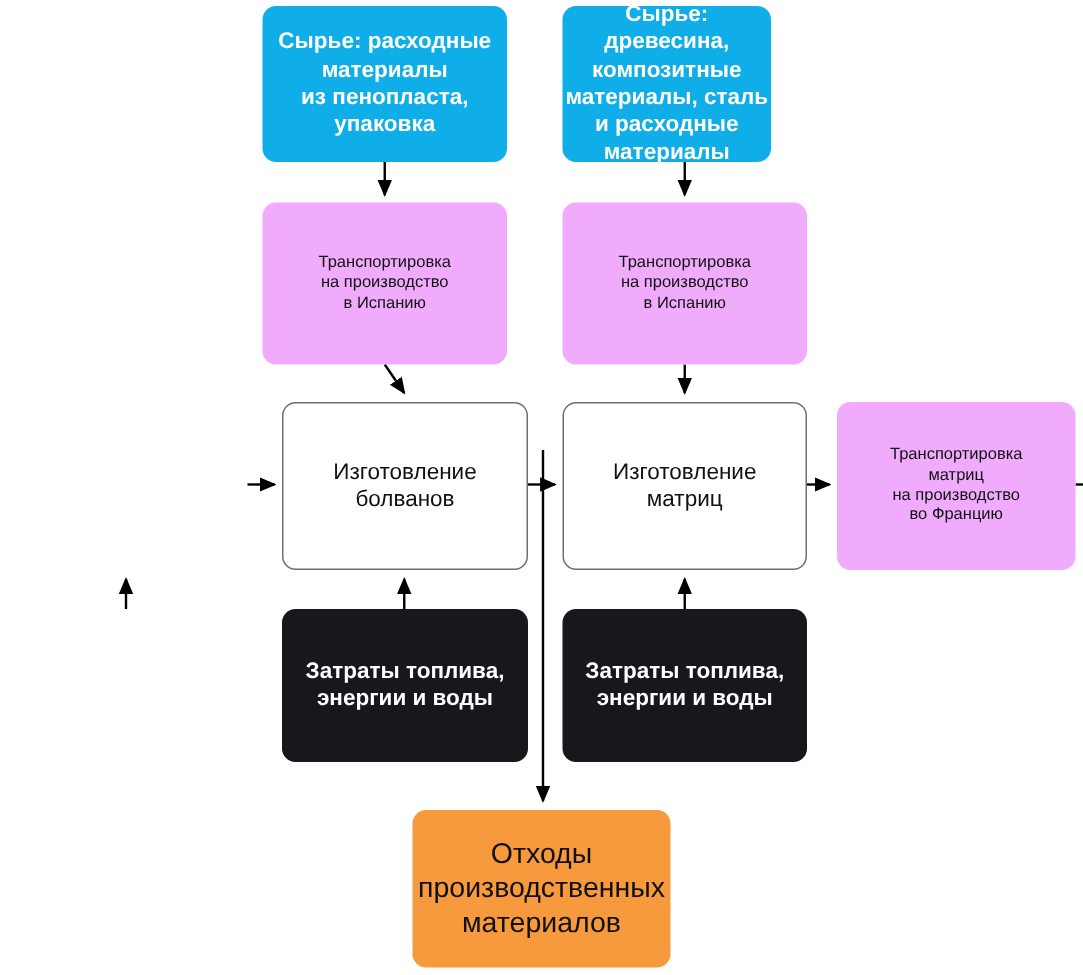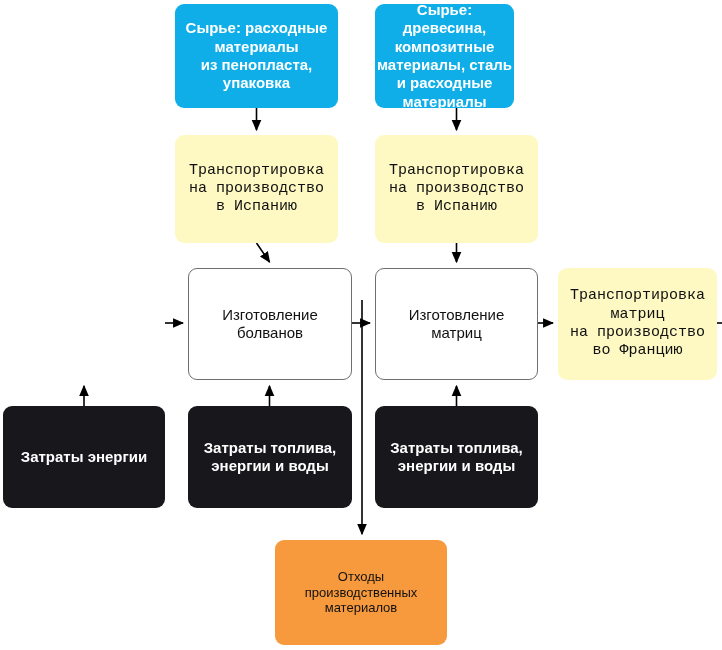--- a/index.html
+++ b/index.html
@@ -27,44 +27,43 @@
     white-space: pre-line;
     z-index: 3;
   }
   .node-blue {
     background: #0faee8;
     color: #ffffff;
     font-weight: bold;
     font-size: 15px;
   }
   .node-gray {
-    background: #fef9c3;
+    background: #f0abfc;
     color: #111111;
     font-weight: normal;
-    font-size: 15px;
-    font-family: Liberation Mono, monospace;
+    font-size: 11px;
   }
   .node-white {
     background: #ffffff;
     color: #111111;
     border: 1.4px solid #6f6f6f;
     font-weight: normal;
     font-size: 15px;
   }
   .node-black {
     background: #17171c;
     color: #ffffff;
     font-weight: bold;
     font-size: 15px;
   }
   .node-orange {
     background: #f79a3e;
     color: #111111;
     font-weight: normal;
-    font-size: 13px;
+    font-size: 19px;
   }
   .conn {
     position: absolute;
     z-index: 1;
   }
   .conn svg {
     display: block;
     overflow: visible;
   }
 </style>
@@ -154,21 +153,20 @@
 болванов</div>
 
   <div class="node node-white" style="left:375px; top:268px; width:163px; height:112px;">Изготовление
 матриц</div>
 
   <div class="node node-gray" style="left:558px; top:268px; width:159px; height:112px;">Транспортировка
 матриц
 на производство
 во Францию</div>
 
-  <div class="node node-black" style="left:3px; top:406px; width:162px; height:102px;">Затраты энергии</div>
 
   <div class="node node-black" style="left:188px; top:406px; width:164px; height:102px;">Затраты топлива,
 энергии и воды</div>
 
   <div class="node node-black" style="left:375px; top:406px; width:163px; height:102px;">Затраты топлива,
 энергии и воды</div>
 
   <div class="node node-orange" style="left:275px; top:540px; width:172px; height:105px;">Отходы
 производственных
 материалов</div>

